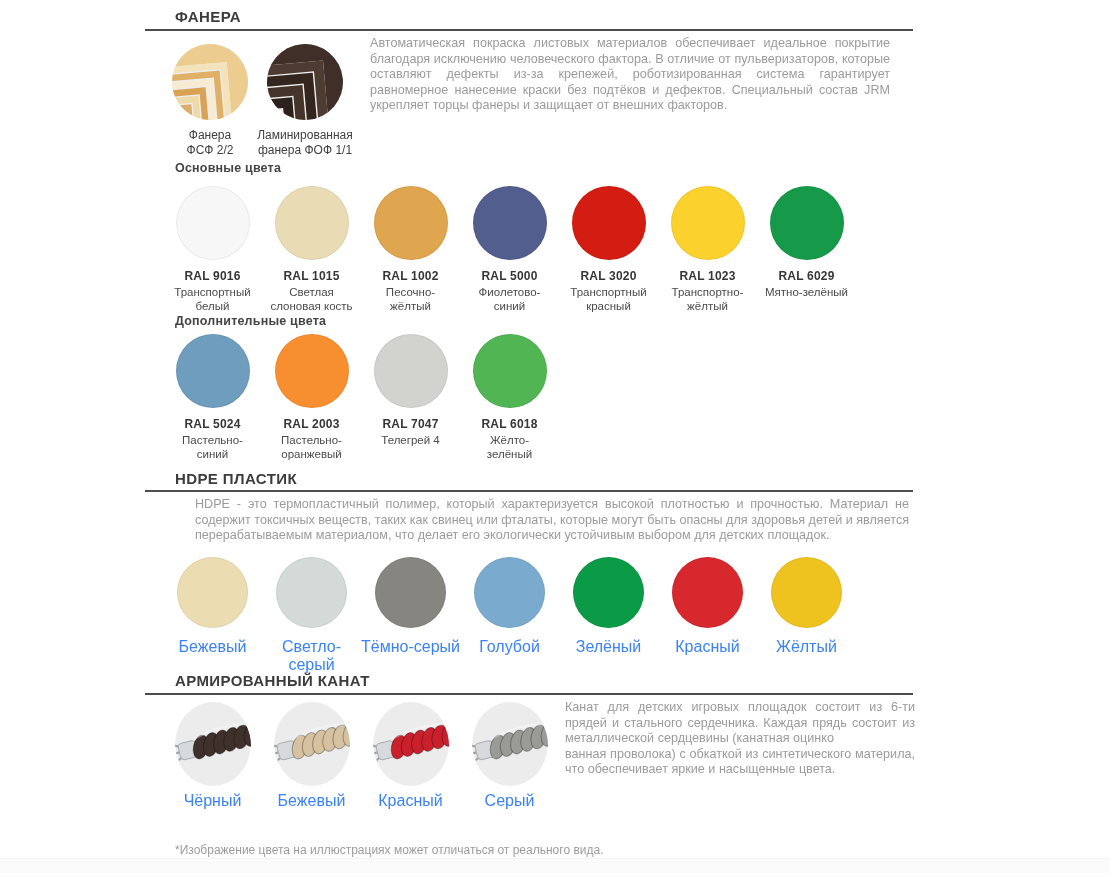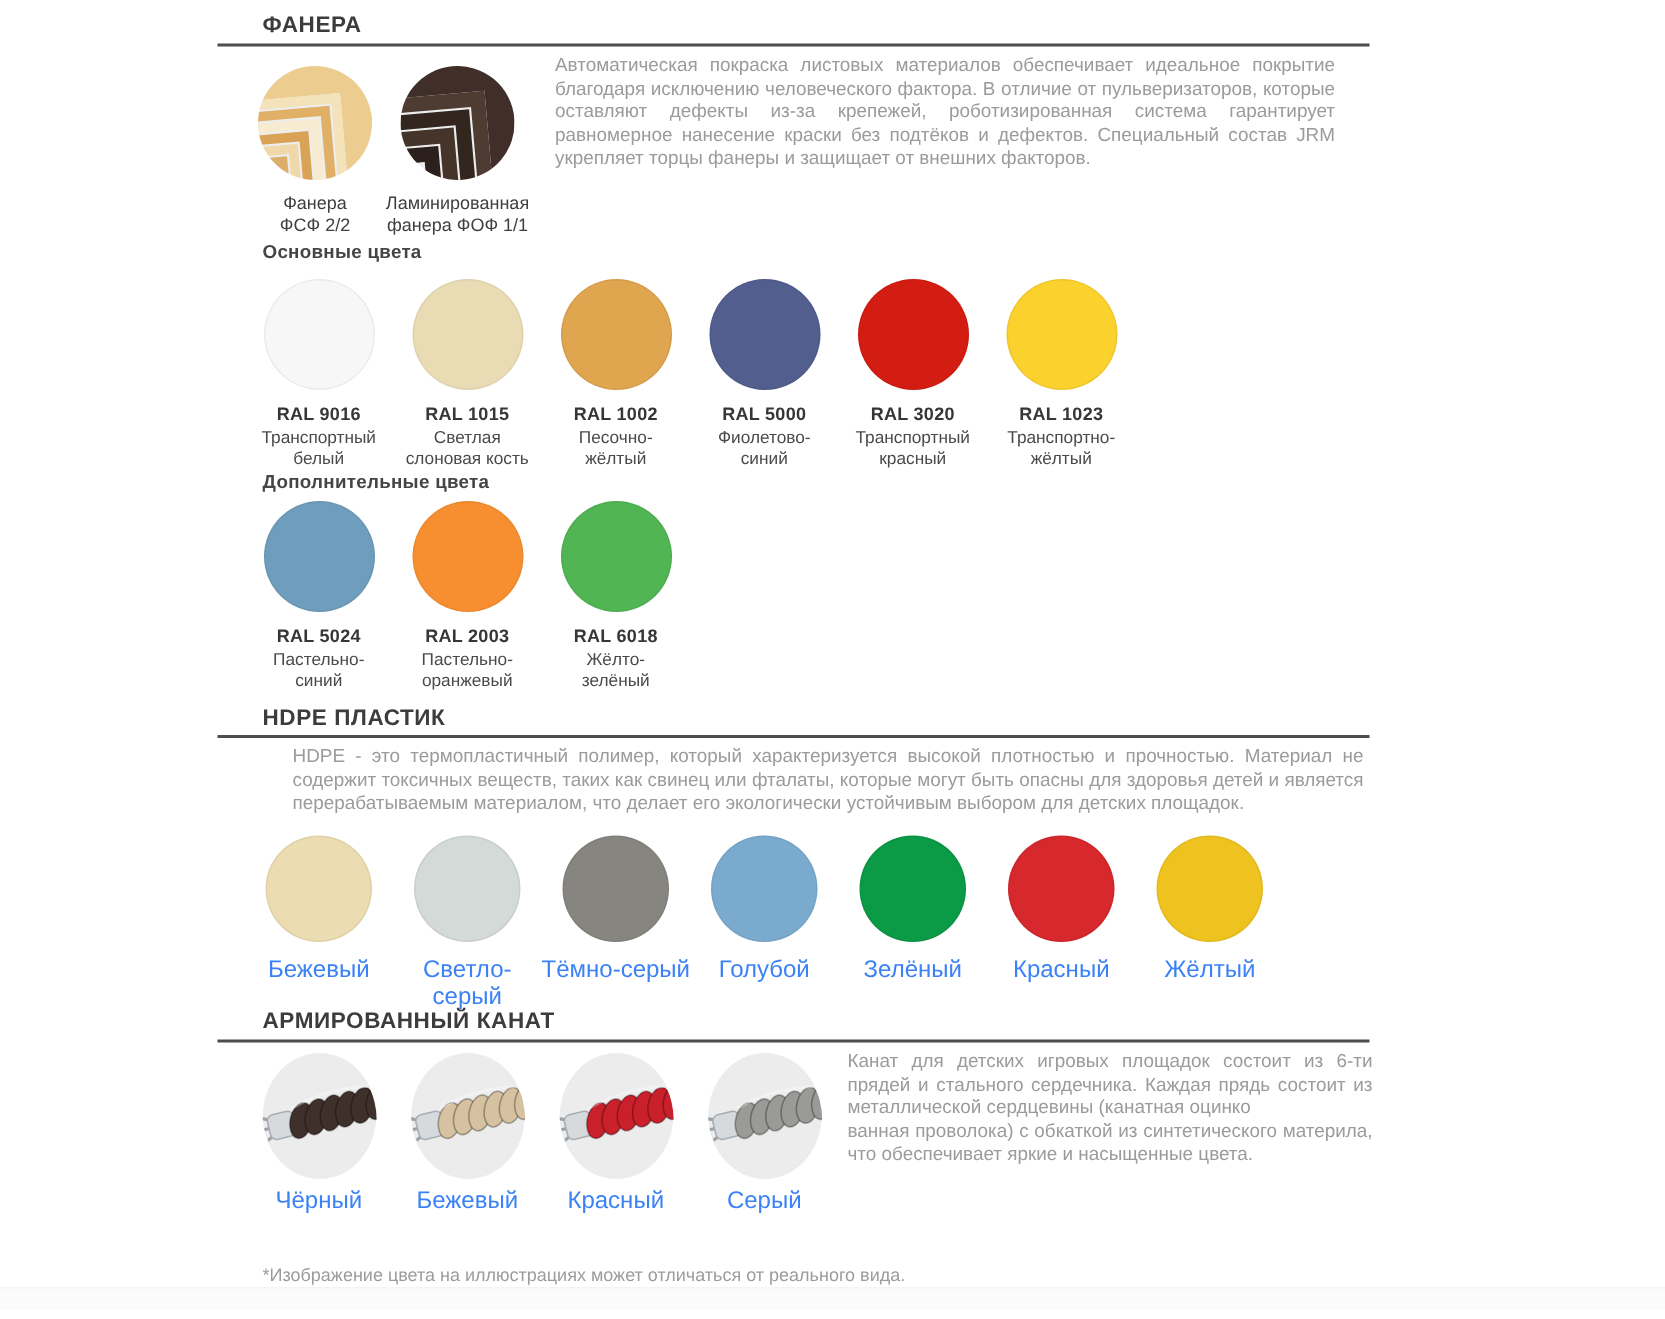--- a/index.html
+++ b/index.html
@@ -128,36 +128,46 @@
       <div class="code">RAL 3020</div>
       <div class="cname">Транспортный
 красный</div>
     </div>
     <div class="swatch">
       <div class="circle" style="background: rgb(251, 209, 46);"></div>
       <div class="code">RAL 1023</div>
       <div class="cname">Транспортно-
 жёлтый</div>
     </div>
+    <div class="swatch">
+      <div class="circle" style="background: rgb(22, 154, 73);"></div>
+      <div class="code">RAL 6029</div>
+      <div class="cname">Мятно-зелёный</div>
+    </div>
   </div>
 
   <div class="subhead" style="top:314px;">Дополнительные цвета</div>
 
   <div class="swatch-row" style="top:334px;">
     <div class="swatch">
       <div class="circle" style="background: rgb(111, 157, 189);"></div>
       <div class="code">RAL 5024</div>
       <div class="cname">Пастельно-
 синий</div>
     </div>
     <div class="swatch">
       <div class="circle" style="background: rgb(247, 143, 48);"></div>
       <div class="code">RAL 2003</div>
       <div class="cname">Пастельно-
 оранжевый</div>
+    </div>
+    <div class="swatch">
+      <div class="circle" style="background: rgb(210, 210, 206);"></div>
+      <div class="code">RAL 7047</div>
+      <div class="cname">Телегрей 4</div>
     </div>
     <div class="swatch">
       <div class="circle" style="background: rgb(81, 181, 84);"></div>
       <div class="code">RAL 6018</div>
       <div class="cname">Жёлто-
 зелёный</div>
     </div>
   </div>
 
   <div class="sec-title" style="top:470px;">HDPE ПЛАСТИК</div>

